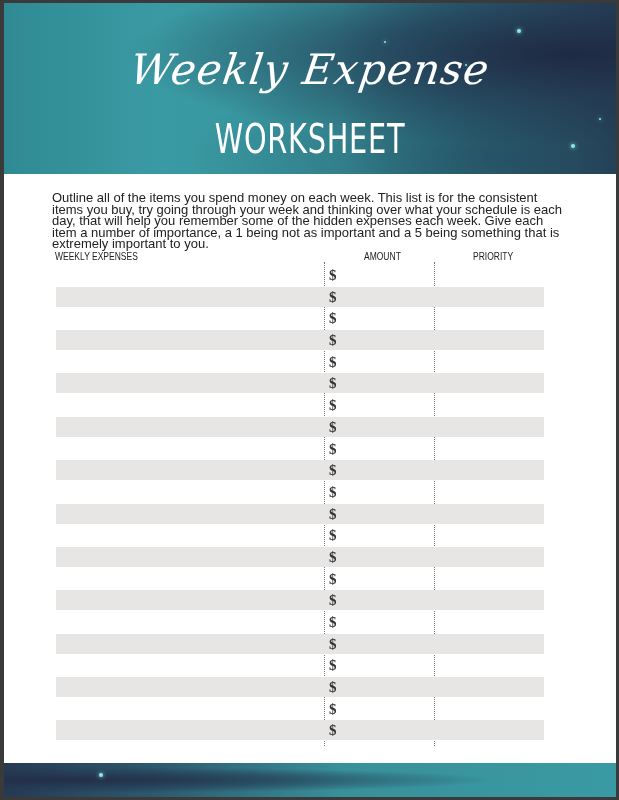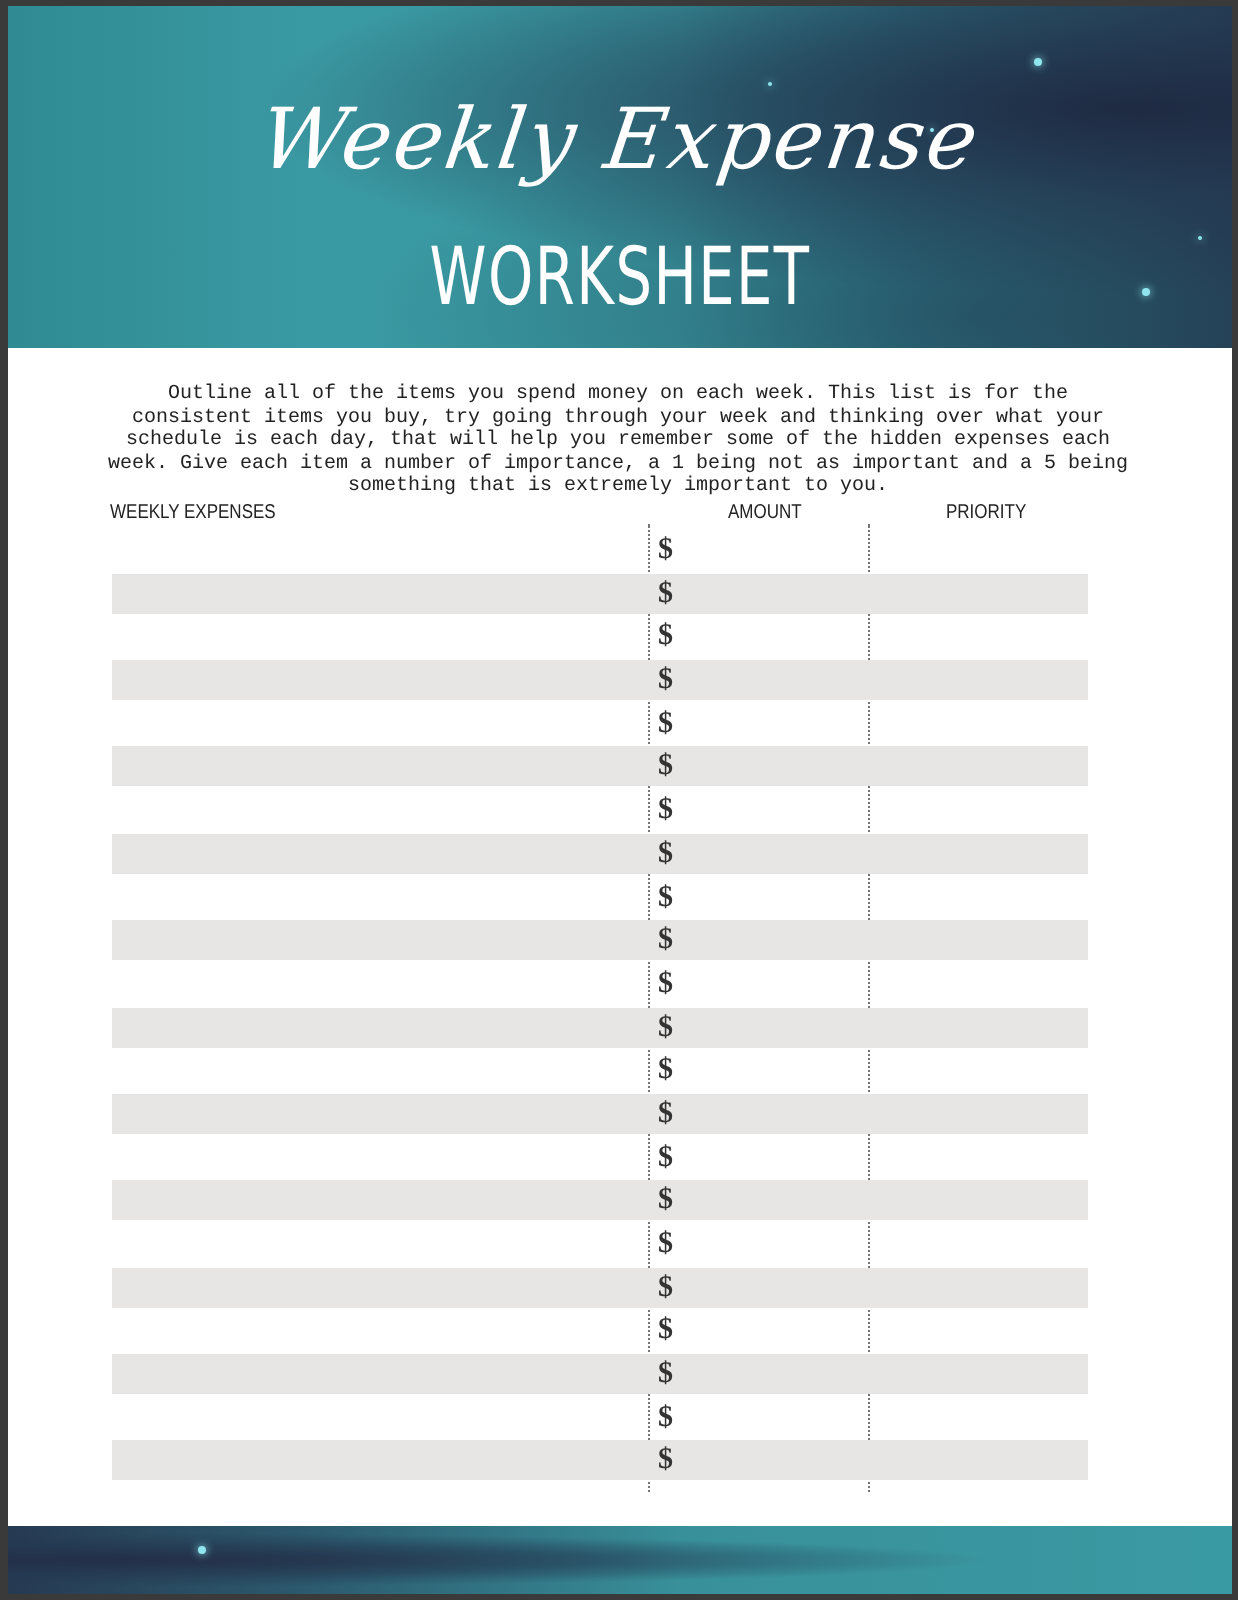--- a/index.html
+++ b/index.html
@@ -8,21 +8,21 @@
   .banner{position:absolute;left:0;top:0;width:612px;height:171px;
     background:
       radial-gradient(ellipse at 92% 30%, rgba(30,40,65,0.95) 0%, rgba(35,55,80,0.7) 25%, rgba(40,110,125,0) 55%),
       radial-gradient(ellipse at 80% 90%, rgba(35,70,90,0.6) 0%, rgba(40,110,125,0) 45%),
       linear-gradient(90deg,#2f8a93 0%,#3a9aa3 25%,#3898a0 55%,#2d7684 72%,#263f55 100%);}
   .star{position:absolute;border-radius:50%;background:#8fe6ee;box-shadow:0 0 4px #8fe6ee;}
   .title-script{position:absolute;left:0;width:612px;top:42px;text-align:center;color:#fff;
     font-family:"DejaVu Serif",serif;font-style:italic;font-size:42px;letter-spacing:1px;transform:skewX(-8deg);}
   .title-main{position:absolute;left:0;width:612px;top:113px;text-align:center;color:#fff;
     font-family:"DejaVu Sans",sans-serif;font-size:40px;font-weight:normal;letter-spacing:1px;transform:scaleX(0.72);transform-origin:center;}
-  .intro{position:absolute;left:48px;top:189px;width:514px;text-align:center;font-family:Liberation Mono, monospace;font-size:10px;line-height:11.6px;color:#222;}
+  .intro{position:absolute;left:48px;top:189px;width:514px;font-family:Liberation Sans, sans-serif;font-size:13px;line-height:11.6px;color:#222;}
   .hdr{position:absolute;top:248px;font-family:"Liberation Sans",sans-serif;font-size:10px;color:#222;transform:scaleX(0.85);transform-origin:left;}
   .table{position:absolute;left:52px;top:262px;width:488px;}
   .row{position:relative;height:21.7px;width:488px;}
   .row.shade .bg{position:absolute;left:0;top:0;width:488px;height:20px;background:#e7e6e5;}
   .dollar{position:absolute;left:273px;top:2px;font-family:"Liberation Serif",serif;font-weight:bold;font-size:15px;color:#333;}
   .vline{position:absolute;top:259px;height:484px;border-left:1px dotted #777;}
   .footer{position:absolute;left:0;top:760px;width:612px;height:34px;
     background:
       radial-gradient(ellipse at 10% 50%, rgba(35,45,70,0.95) 0%, rgba(35,55,80,0.6) 30%, rgba(40,110,125,0) 55%),
       linear-gradient(90deg,#263a52 0%,#2c5a6e 25%,#38909a 55%,#3a9aa3 100%);}

